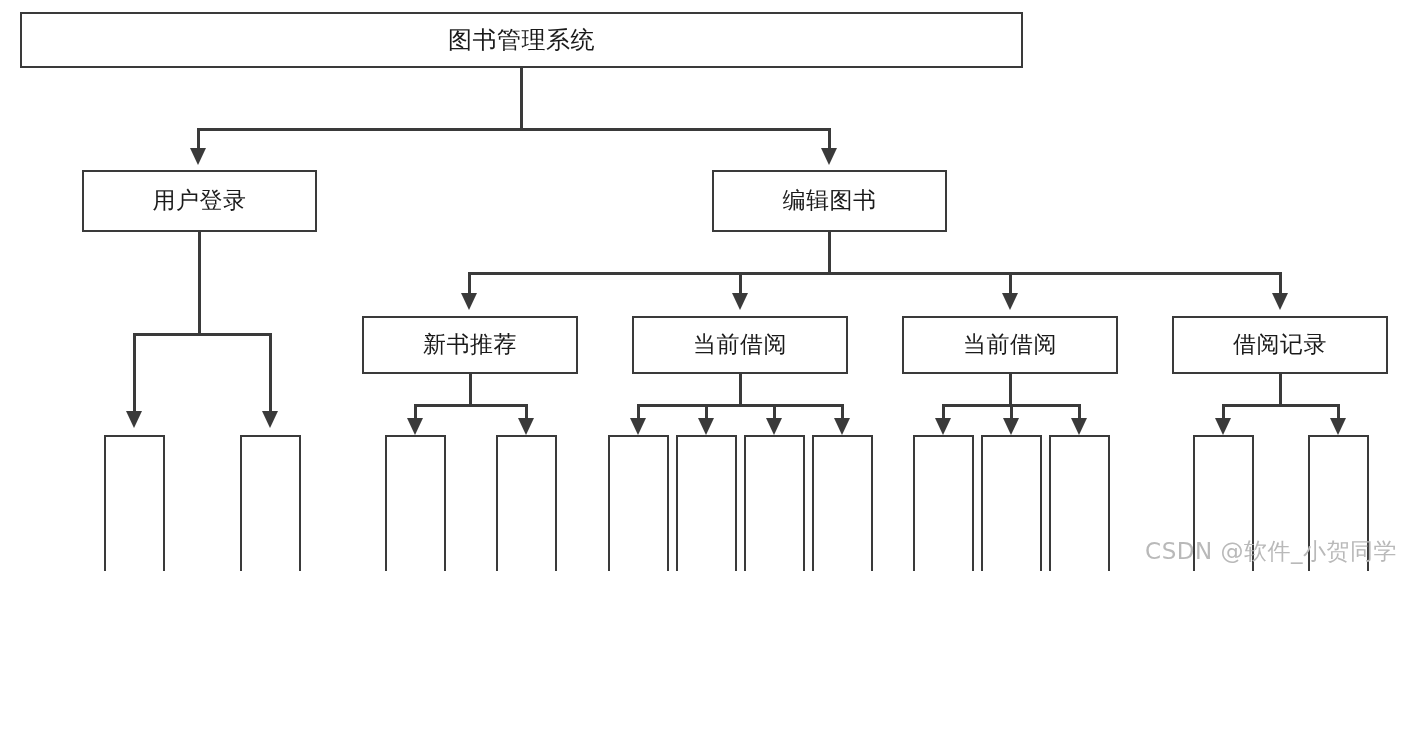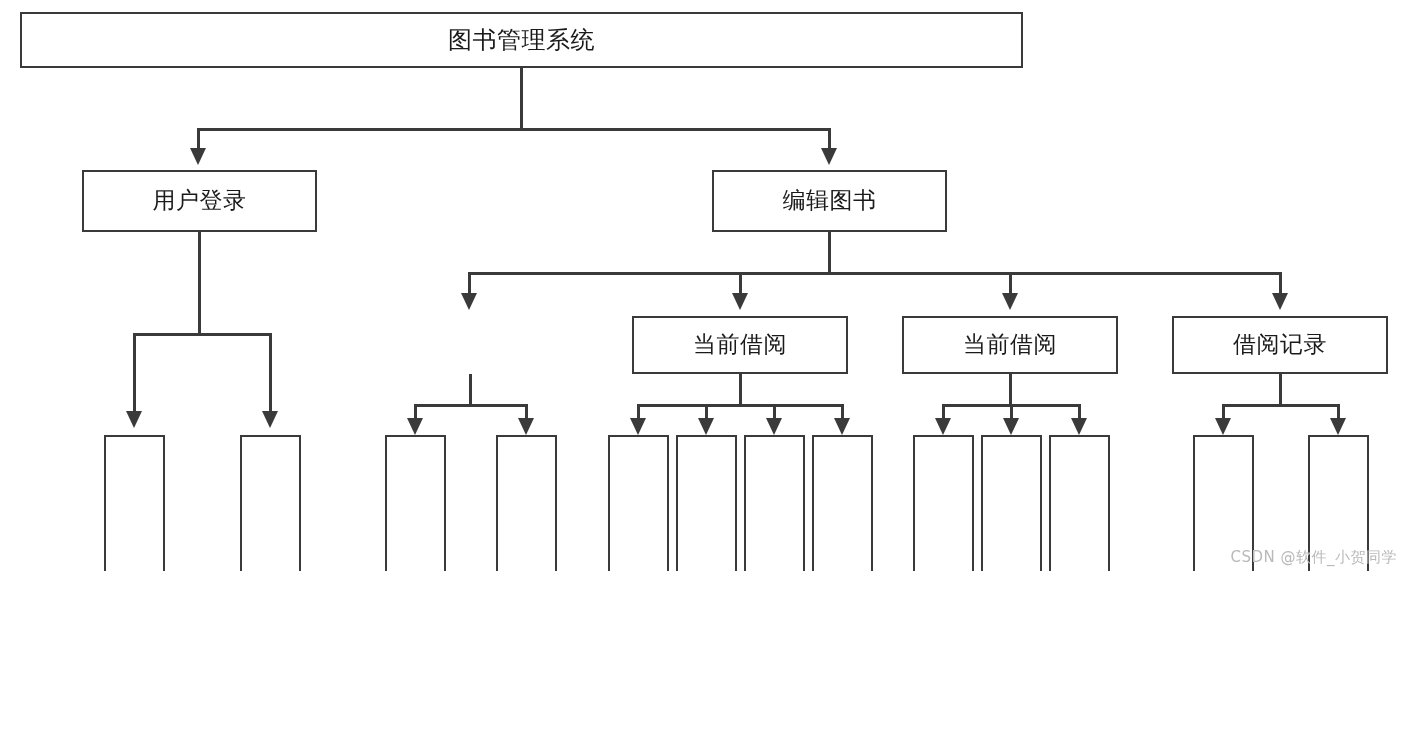--- a/index.html
+++ b/index.html
@@ -62,21 +62,21 @@
     width: 0;
     height: 0;
     border-left: 8px solid transparent;
     border-right: 8px solid transparent;
     border-top: 17px solid #3a3a3a;
   }
   .watermark {
     position: absolute;
     right: 8px;
     bottom: 4px;
-    font-size: 15px;
+    font-size: 23px;
     color: #b9b9b9;
     letter-spacing: 0.5px;
     white-space: nowrap;
     pointer-events: none;
   }
 </style>
 </head>
 <body>
 
 <div id="canvas">
@@ -110,20 +110,21 @@
 
   <div class="edge v" style="left:468px; top:272px; width:2.5px; height:23px;"></div>
   <div class="arrow" style="left:461px; top:293px;"></div>
   <div class="edge v" style="left:739px; top:272px; width:2.5px; height:23px;"></div>
   <div class="arrow" style="left:732px; top:293px;"></div>
   <div class="edge v" style="left:1009px; top:272px; width:2.5px; height:23px;"></div>
   <div class="arrow" style="left:1002px; top:293px;"></div>
   <div class="edge v" style="left:1279px; top:272px; width:2.5px; height:23px;"></div>
   <div class="arrow" style="left:1272px; top:293px;"></div>
 
+  <div class="node h" style="left:362px; top:316px; width:216px; height:58px;">新书推荐</div>
   <div class="node h" style="left:632px; top:316px; width:216px; height:58px;">当前借阅</div>
   <div class="node h" style="left:902px; top:316px; width:216px; height:58px;text-align:center;">当前借阅</div>
   <div class="node h" style="left:1172px; top:316px; width:216px; height:58px;">借阅记录</div>
 
   <div class="edge v" style="left:469px; top:374px; width:2.5px; height:32px;"></div>
   <div class="edge h" style="left:414px; top:404px; width:113px; height:2.5px;"></div>
   <div class="edge v" style="left:414px; top:404px; width:2.5px; height:18px;"></div>
   <div class="arrow" style="left:407px; top:418px;"></div>
   <div class="edge v" style="left:525px; top:404px; width:2.5px; height:18px;"></div>
   <div class="arrow" style="left:518px; top:418px;"></div>

